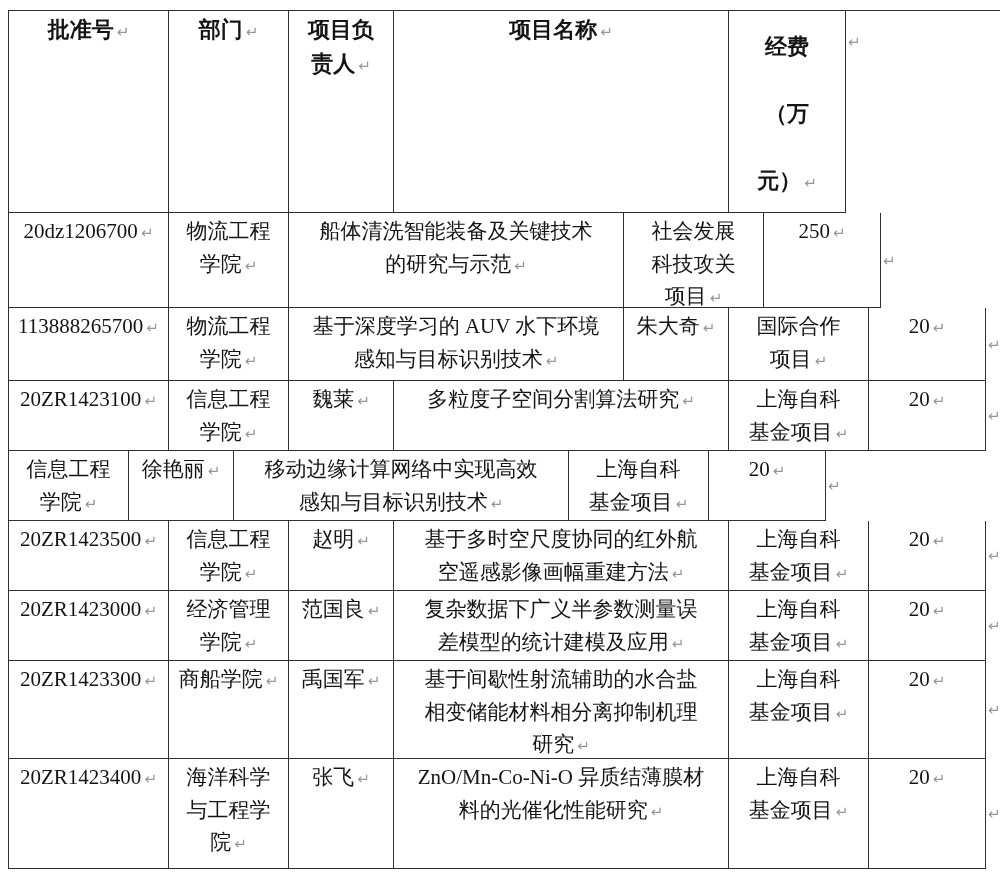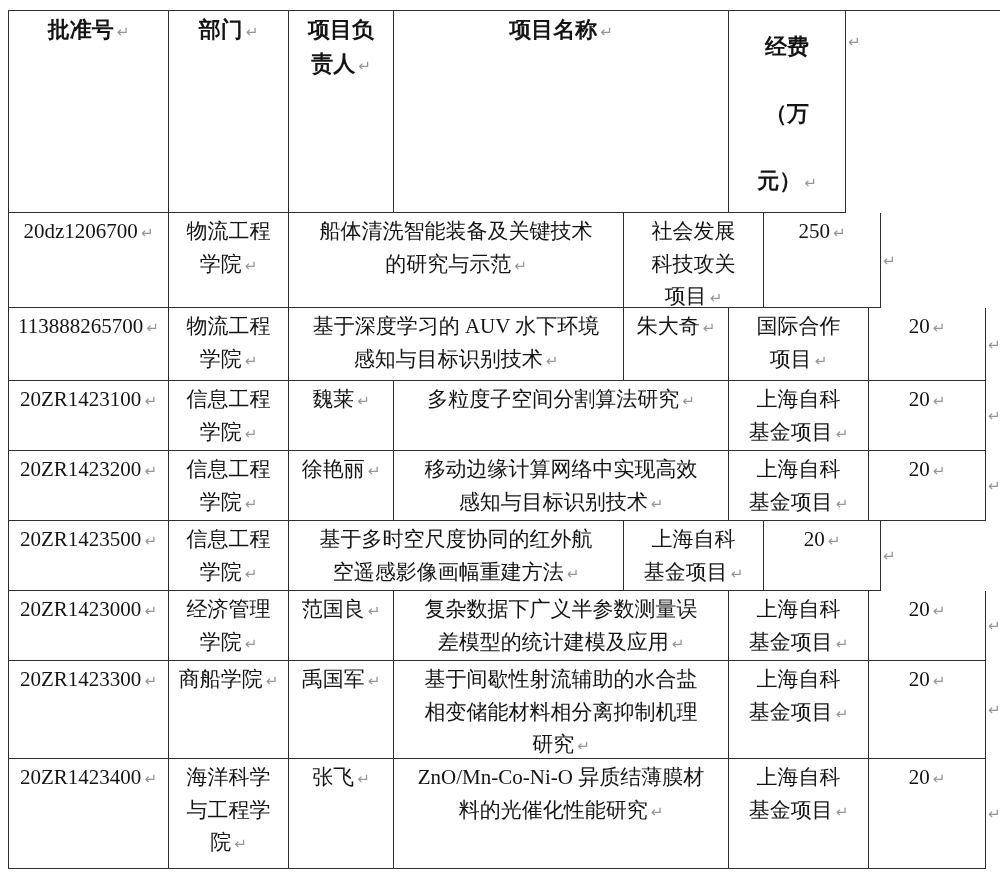--- a/index.html
+++ b/index.html
@@ -149,23 +149,20 @@
 基金项目</span><span class="mark">↵</span></span>
         </div>
       <div class="cell c5">
           <span class="txtwrap"><span class="txt">20</span><span class="mark">↵</span></span>
         </div>
       <span class="rowend">↵</span>
     </div>
 
     
     <div class="row h-r4">
-      <div class="cell c0">
-          <span class="txtwrap"><span class="txt">20ZR1423200</span><span class="mark">↵</span></span>
-        </div>
       <div class="cell c1">
           <span class="txtwrap"><span class="txt">信息工程
 学院</span><span class="mark">↵</span></span>
         </div>
       <div class="cell c2">
           <span class="txtwrap"><span class="txt">徐艳丽</span><span class="mark">↵</span></span>
         </div>
       <div class="cell c3">
           <span class="txtwrap"><span class="txt">移动边缘计算网络中实现高效
 感知与目标识别技术</span><span class="mark">↵</span></span>
@@ -181,20 +178,23 @@
     </div>
 
     
     <div class="row h-r5">
       <div class="cell c0">
           <span class="txtwrap"><span class="txt">20ZR1423500</span><span class="mark">↵</span></span>
         </div>
       <div class="cell c1">
           <span class="txtwrap"><span class="txt">信息工程
 学院</span><span class="mark">↵</span></span>
+        </div>
+      <div class="cell c2">
+          <span class="txtwrap"><span class="txt">赵明</span><span class="mark">↵</span></span>
         </div>
       <div class="cell c3">
           <span class="txtwrap"><span class="txt">基于多时空尺度协同的红外航
 空遥感影像画幅重建方法</span><span class="mark">↵</span></span>
         </div>
       <div class="cell c4">
           <span class="txtwrap"><span class="txt">上海自科
 基金项目</span><span class="mark">↵</span></span>
         </div>
       <div class="cell c5">

